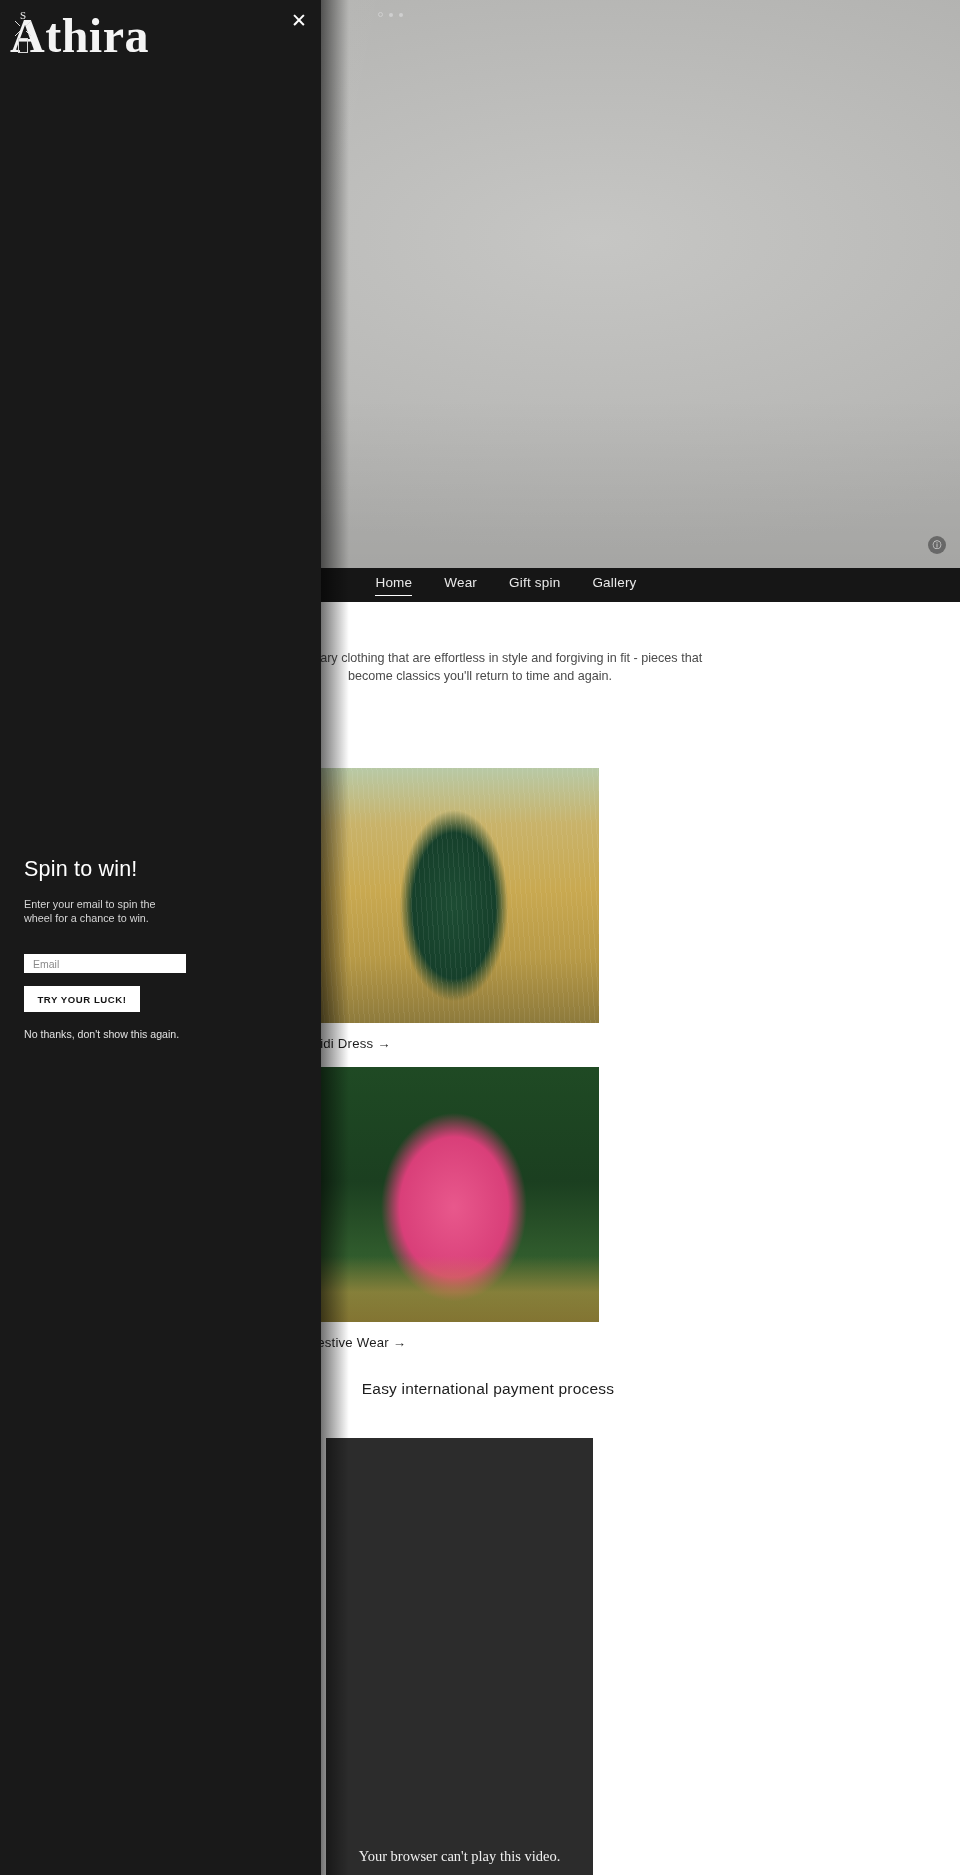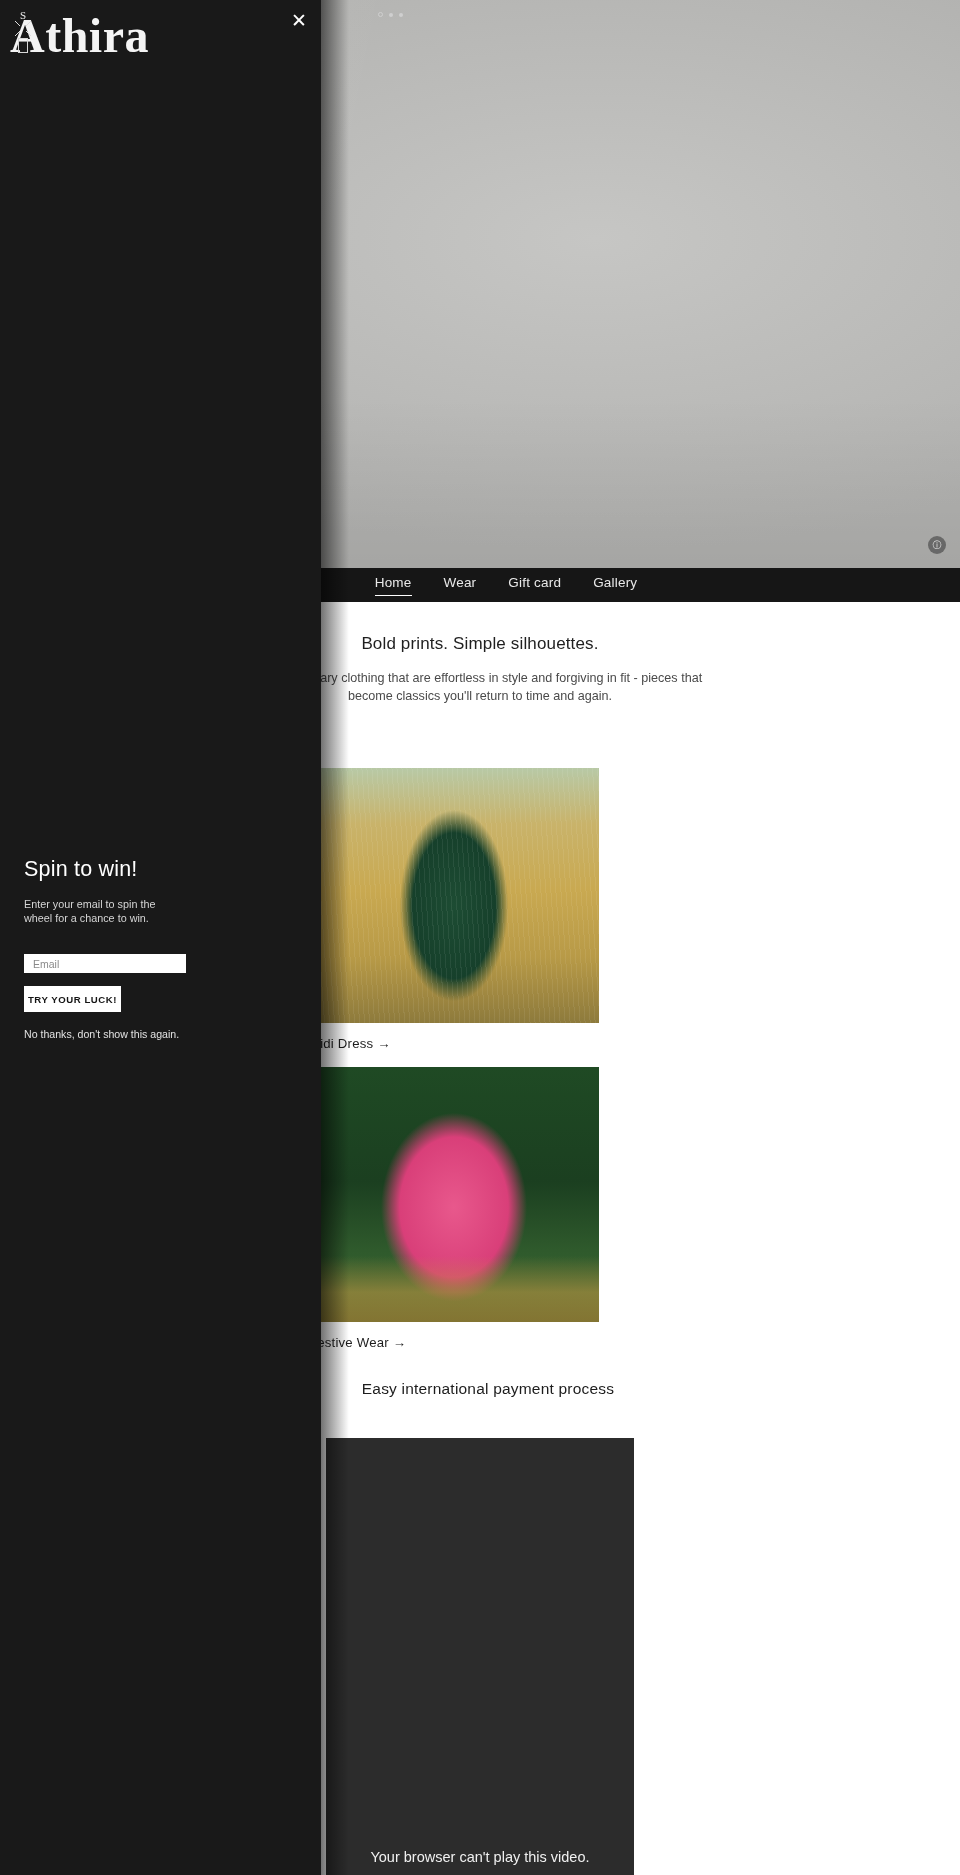--- a/index.html
+++ b/index.html
@@ -138,22 +138,22 @@
   }
 
   
   .pay-head{
     position:absolute; top:1380px; left:0; width:960px; text-align:center;
     font-size:15.5px; color:#1d1d1d; letter-spacing:.2px;padding-left:16px;
   }
 
   
   .video-block{
-    position:absolute; top:1438px; left:326px; width:308px; height:437px;
-    background:#2c2c2c; overflow:hidden;
+    position:absolute; top:1438px; left:326px; width:267px; height:437px;
+    background:#2c2c2c; overflow:hidden;font-family:Liberation Serif, serif;
   }
   .video-msg{
     position:absolute; left:0; right:0; bottom:10px; text-align:center;
     color:#f0f0f0; font-size:14.5px;
   }
 
   
   #modal{
     position:absolute; top:0; left:0; width:321px; height:1875px;
     background:#191919; z-index:50;
@@ -202,21 +202,21 @@
     font-size:10.8px; line-height:14px; color:#d6d6d6; margin-bottom:29px;
     max-width:162px;
   }
   .modal-input{
     width:162px; height:19px; background:#ffffff; border:1px solid #ffffff;
     padding:0 8px; font-size:10.5px; color:#333; outline:none;
     font-family:"Liberation Sans", sans-serif; display:block;
   }
   .modal-input::placeholder{ color:#8a8a8a; }
   .modal-btn{
-    margin-top:13px; width:97px; height:26px; background:#ffffff; color:#141414;
+    margin-top:13px; width:116px; height:26px; background:#ffffff; color:#141414;
     border:none; font-size:9.6px; font-weight:700; letter-spacing:.55px;
     cursor:pointer; font-family:"Liberation Sans", sans-serif;
   }
   .modal-decline{
     margin-top:16px; font-size:10.6px; color:#e2e2e2; cursor:pointer;
     text-decoration:none;
   }
 
   
   .seam{
@@ -244,31 +244,30 @@
       </div>
     </div>
 
     <div class="header-sound">♪</div>
     <div class="header-badge">ⓘ</div>
   </div>
 
   <div class="nav-bar">
     <a class="nav-link active" href="#">Home</a>
     <a class="nav-link" href="#">Wear</a>
-    <a class="nav-link" href="#">Gift card</a>
+    <a class="nav-link" href="#">Gift spin</a>
     <a class="nav-link" href="#">Gallery</a>
   </div>
   <div class="nav-dots">
     <span class="nav-dot ring"></span>
     <span class="nav-dot"></span>
     <span class="nav-dot"></span>
   </div>
 
   <div class="hero">
-    <div class="hero-title">Bold prints. Simple silhouettes.</div>
     <div class="hero-sub">Contemporary clothing that are effortless in style and forgiving in fit - pieces that become classics you'll return to time and again.</div>
   </div>
 
   <div class="grid">
     <div class="grid-row">
       <div class="cell">
         <div class="thumb">
             <span class="ph-black"></span>
           </div>
         <div class="cap">Long Dress →</div>

